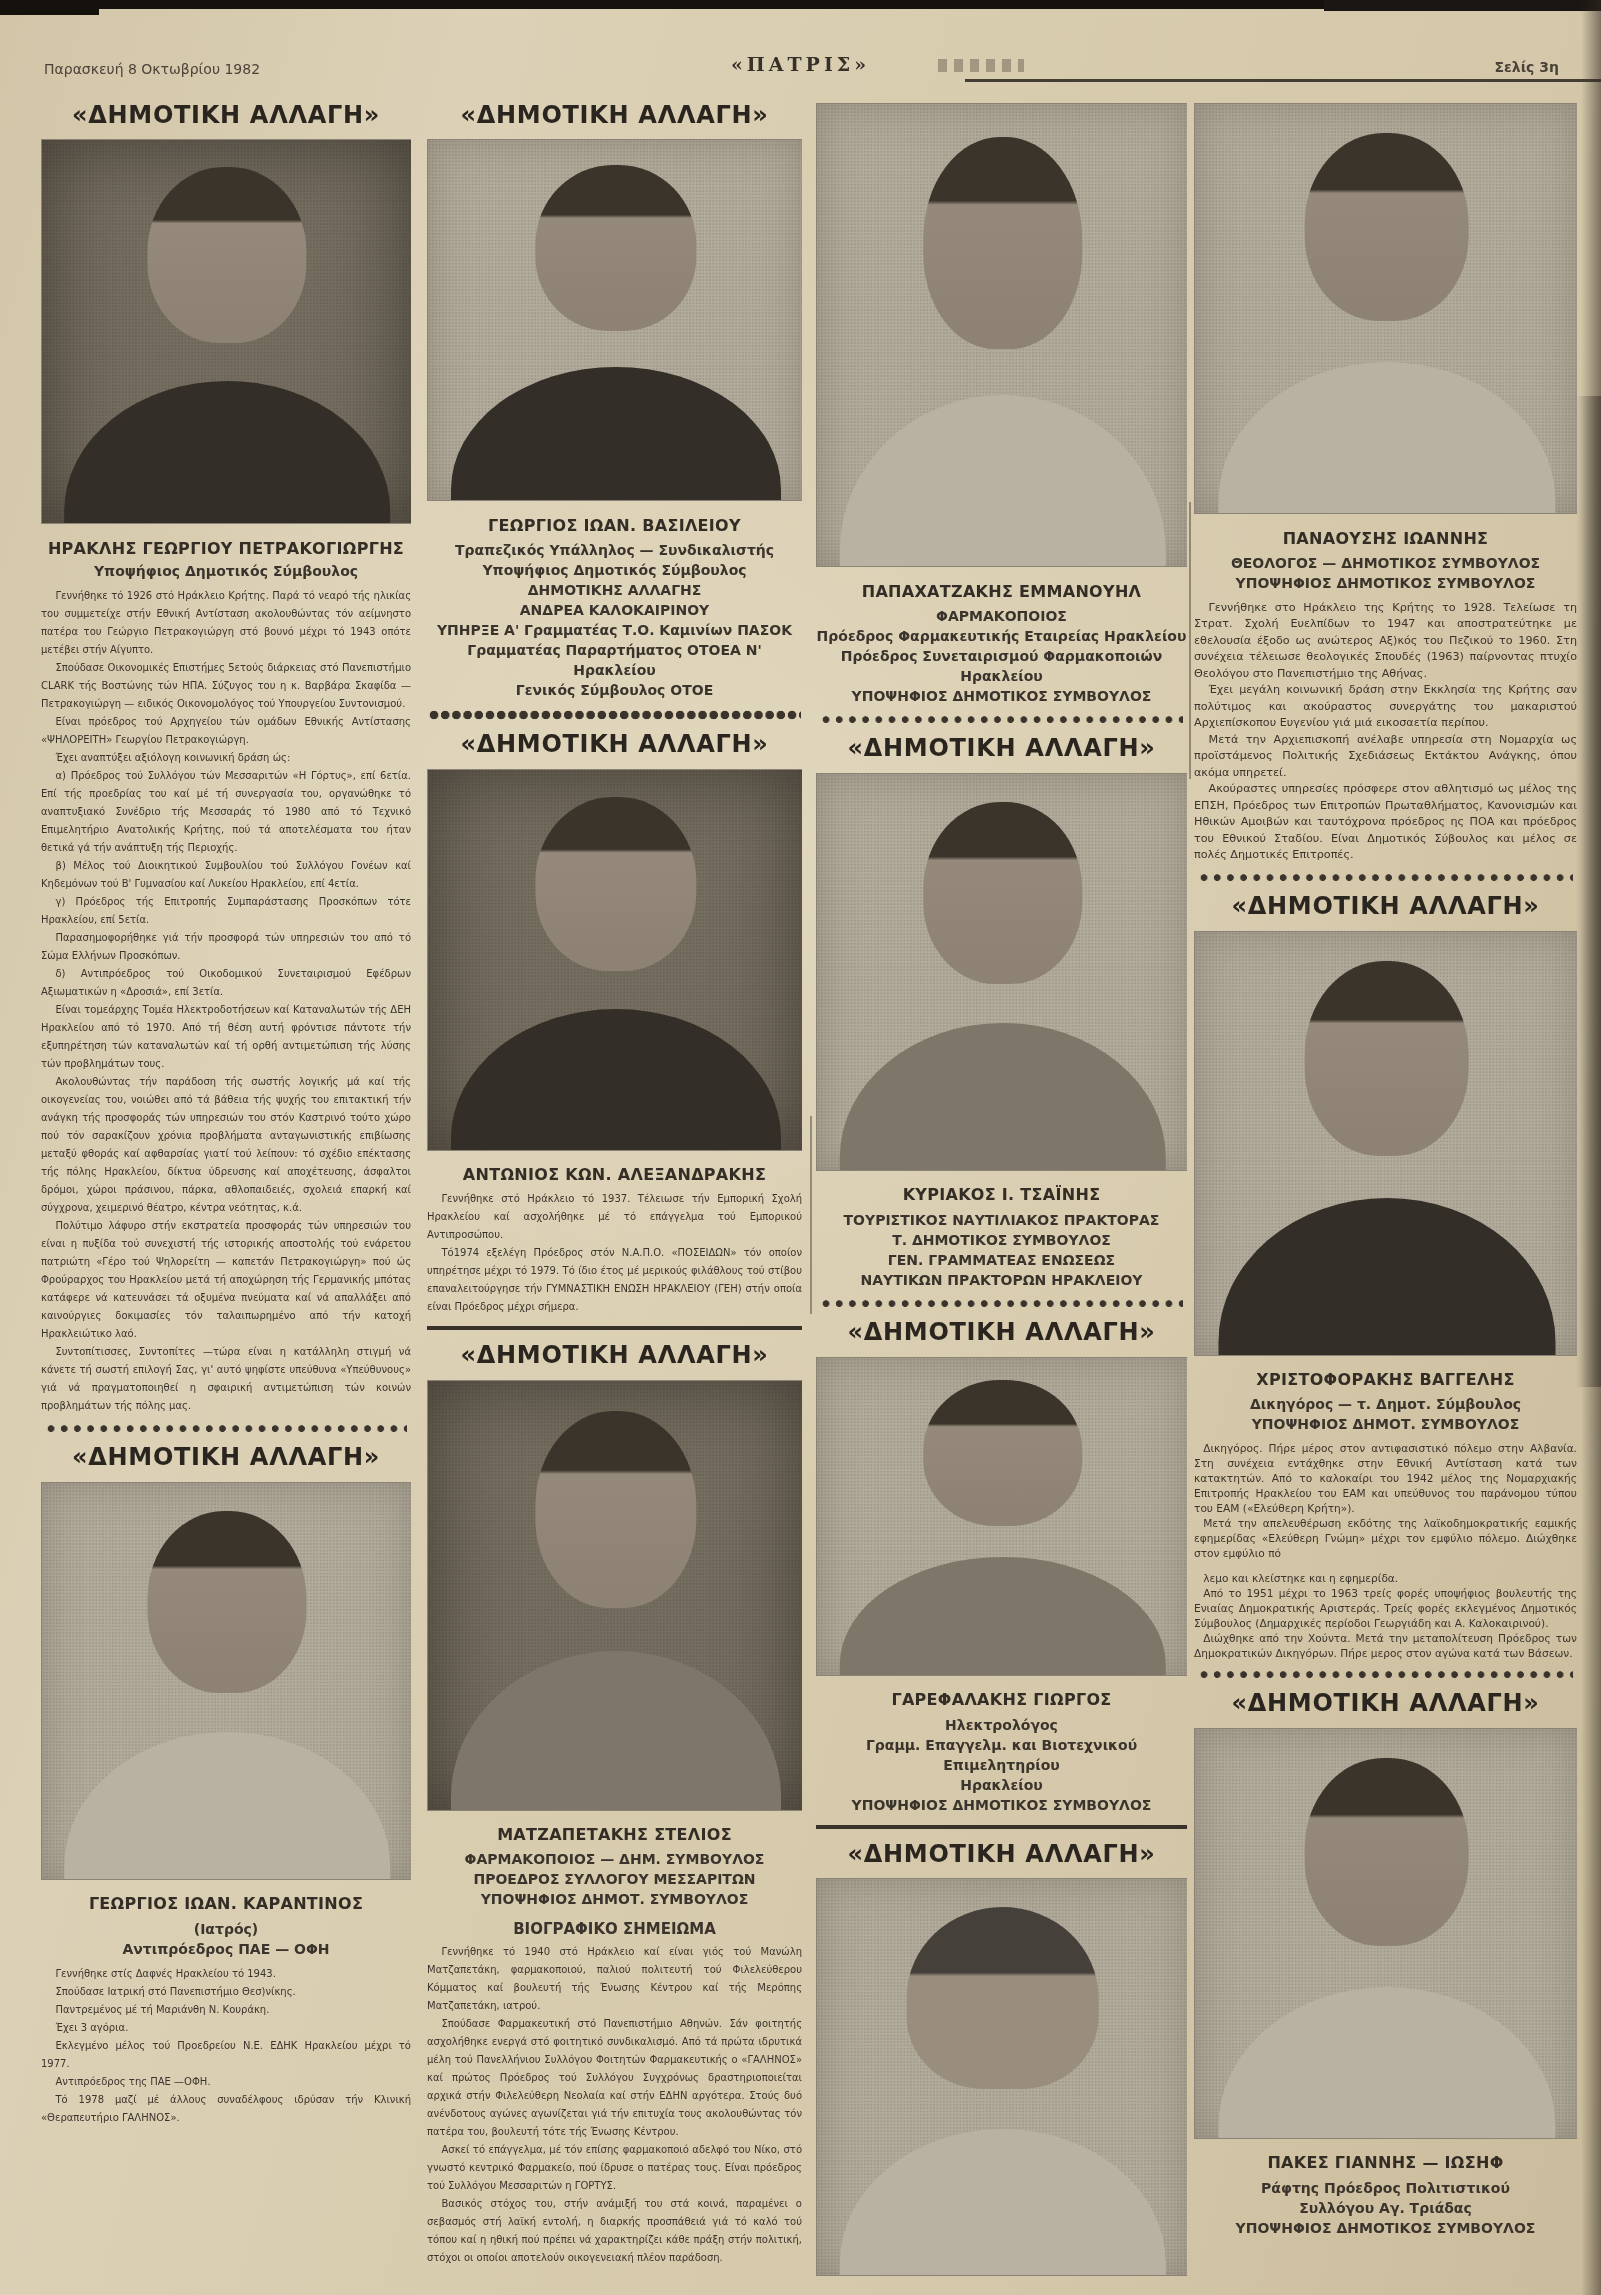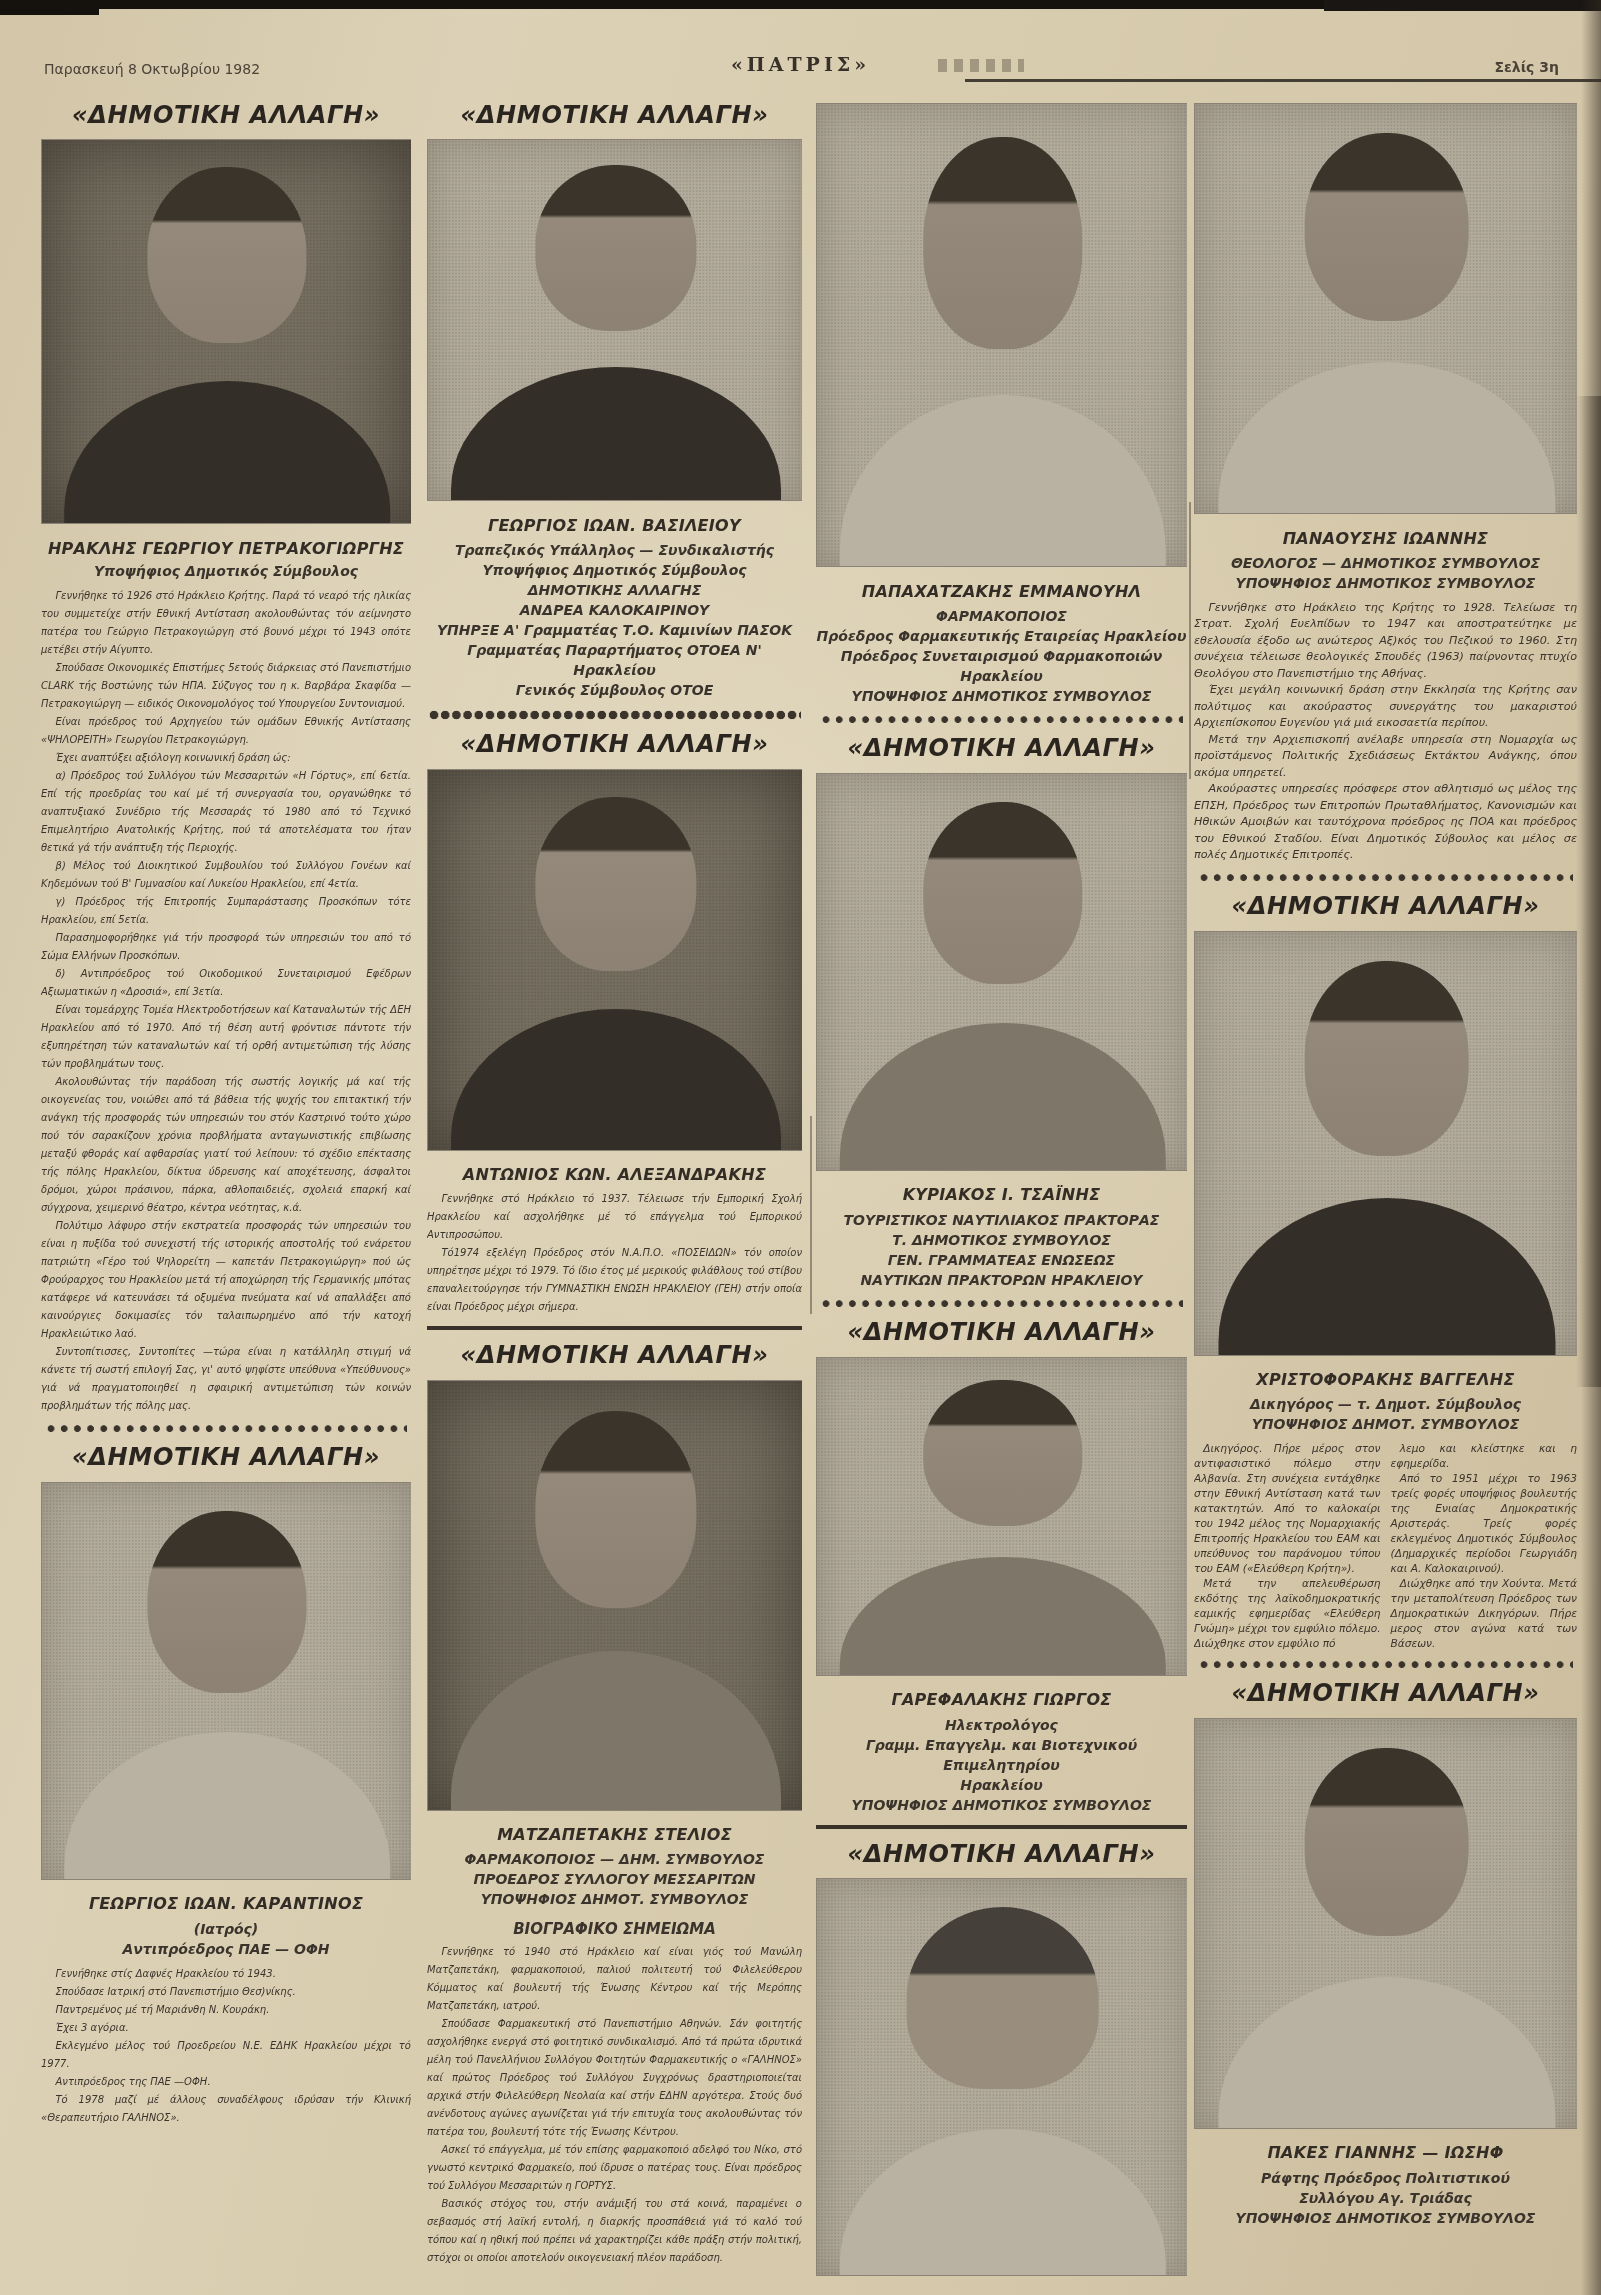--- a/index.html
+++ b/index.html
@@ -15,21 +15,21 @@
   .topbar::after{content:"";position:absolute;right:0;top:0;width:277px;height:11.2px;background:#1a1613;}
   .hdr{position:absolute;top:52px;left:0;width:100%;height:30px;}
   .hdr .date{position:absolute;left:44px;top:9.2px;font-size:14px;color:#4c4338;}
   .hdr .masthead{position:absolute;left:0;right:0;top:1.3px;text-align:center;
     font-family:"DejaVu Serif",serif;font-weight:bold;font-size:19px;letter-spacing:4px;color:#38312a;}
   .hdr .pageno{position:absolute;right:42px;top:6.6px;font-size:14px;font-weight:bold;color:#4c4338;}
   .hdr-rule{position:absolute;top:79px;left:965px;right:0;height:2.6px;background:#453e35;}
   .smudge{position:absolute;top:59px;left:938px;width:86px;height:13.2px;background:
     repeating-linear-gradient(90deg,rgba(60,52,44,.35) 0 9.2px,transparent 9.2px 16px);}
 
-  .col{position:absolute;top:94px;overflow:hidden;font-style:italic;}
+  .col{position:absolute;top:94px;overflow:hidden;}
   .col1{left:41px;width:370px;height:2192px;}
   .col2{left:427px;width:375px;height:2192px;}
   .col3{left:816px;width:371px;height:2192px;}
   .col4{left:1194px;width:383px;height:2192px;}
 
   .party{font-size:24px;font-weight:bold;text-align:center;letter-spacing:0.7px;
     color:#2b2520;margin:6.6px 0 10.6px;}
   .photo{position:relative;width:100%;overflow:hidden;border:0.7px solid #8a8274;
     background-color:#b2ab9b;
     background-image:radial-gradient(rgba(0,0,0,.11) 0.7px,transparent 1.1px);
@@ -46,21 +46,21 @@
   .ph-woman::before{width:52%;border-radius:50% 50% 40% 40%;background:linear-gradient(#45403a 36%,#998e7e 38%);}
 
   .cname{font-size:16px;font-weight:bold;text-align:center;letter-spacing:0.3px;
     margin:14.5px 2.6px 5.3px;color:#332d26;}
   .subtitle{font-size:14px;font-weight:bold;text-align:center;margin:1.3px 0 8px;}
   .caps{margin:0 0 6.6px;}
   .caps p{font-size:14px;font-weight:bold;text-align:center;line-height:20px;margin:0;}
   .bio-head{font-size:15px;font-weight:bold;text-align:center;margin:10.6px 0 5.3px;}
   .body p{font-size:10px;line-height:18px;text-align:justify;margin:0;text-indent:14.5px;}
   .col4 .body p{font-size:11.2px;line-height:16.5px;}
-  .twocol{display:flex;gap:10px;margin-top:6.6px;}
+  .twocol{display:flex;gap:10px;margin-top:6.6px;flex-direction:column;}
   .twocol .body{flex:1;}
   .twocol .body p{font-size:10.6px;line-height:15px;text-indent:9.2px;}
 
   .div-dots{height:12px;margin:9.2px 1.3px;background-image:radial-gradient(circle at 6px 6px,#3a342c 4px,transparent 4.6px);
     background-size:11.2px 12px;background-repeat:repeat-x;}
   .div-diamonds{height:10px;margin:9.2px 4px;background-image:radial-gradient(circle at 6px 4.6px,#3a342c 3px,transparent 3.7px);
     background-size:13.2px 10px;background-repeat:repeat-x;}
   .div-line{border:0;border-top:4.6px solid #38322a;margin:10.6px 0;}
 
   .edge-right{position:absolute;top:0;right:0;width:20px;height:100%;

